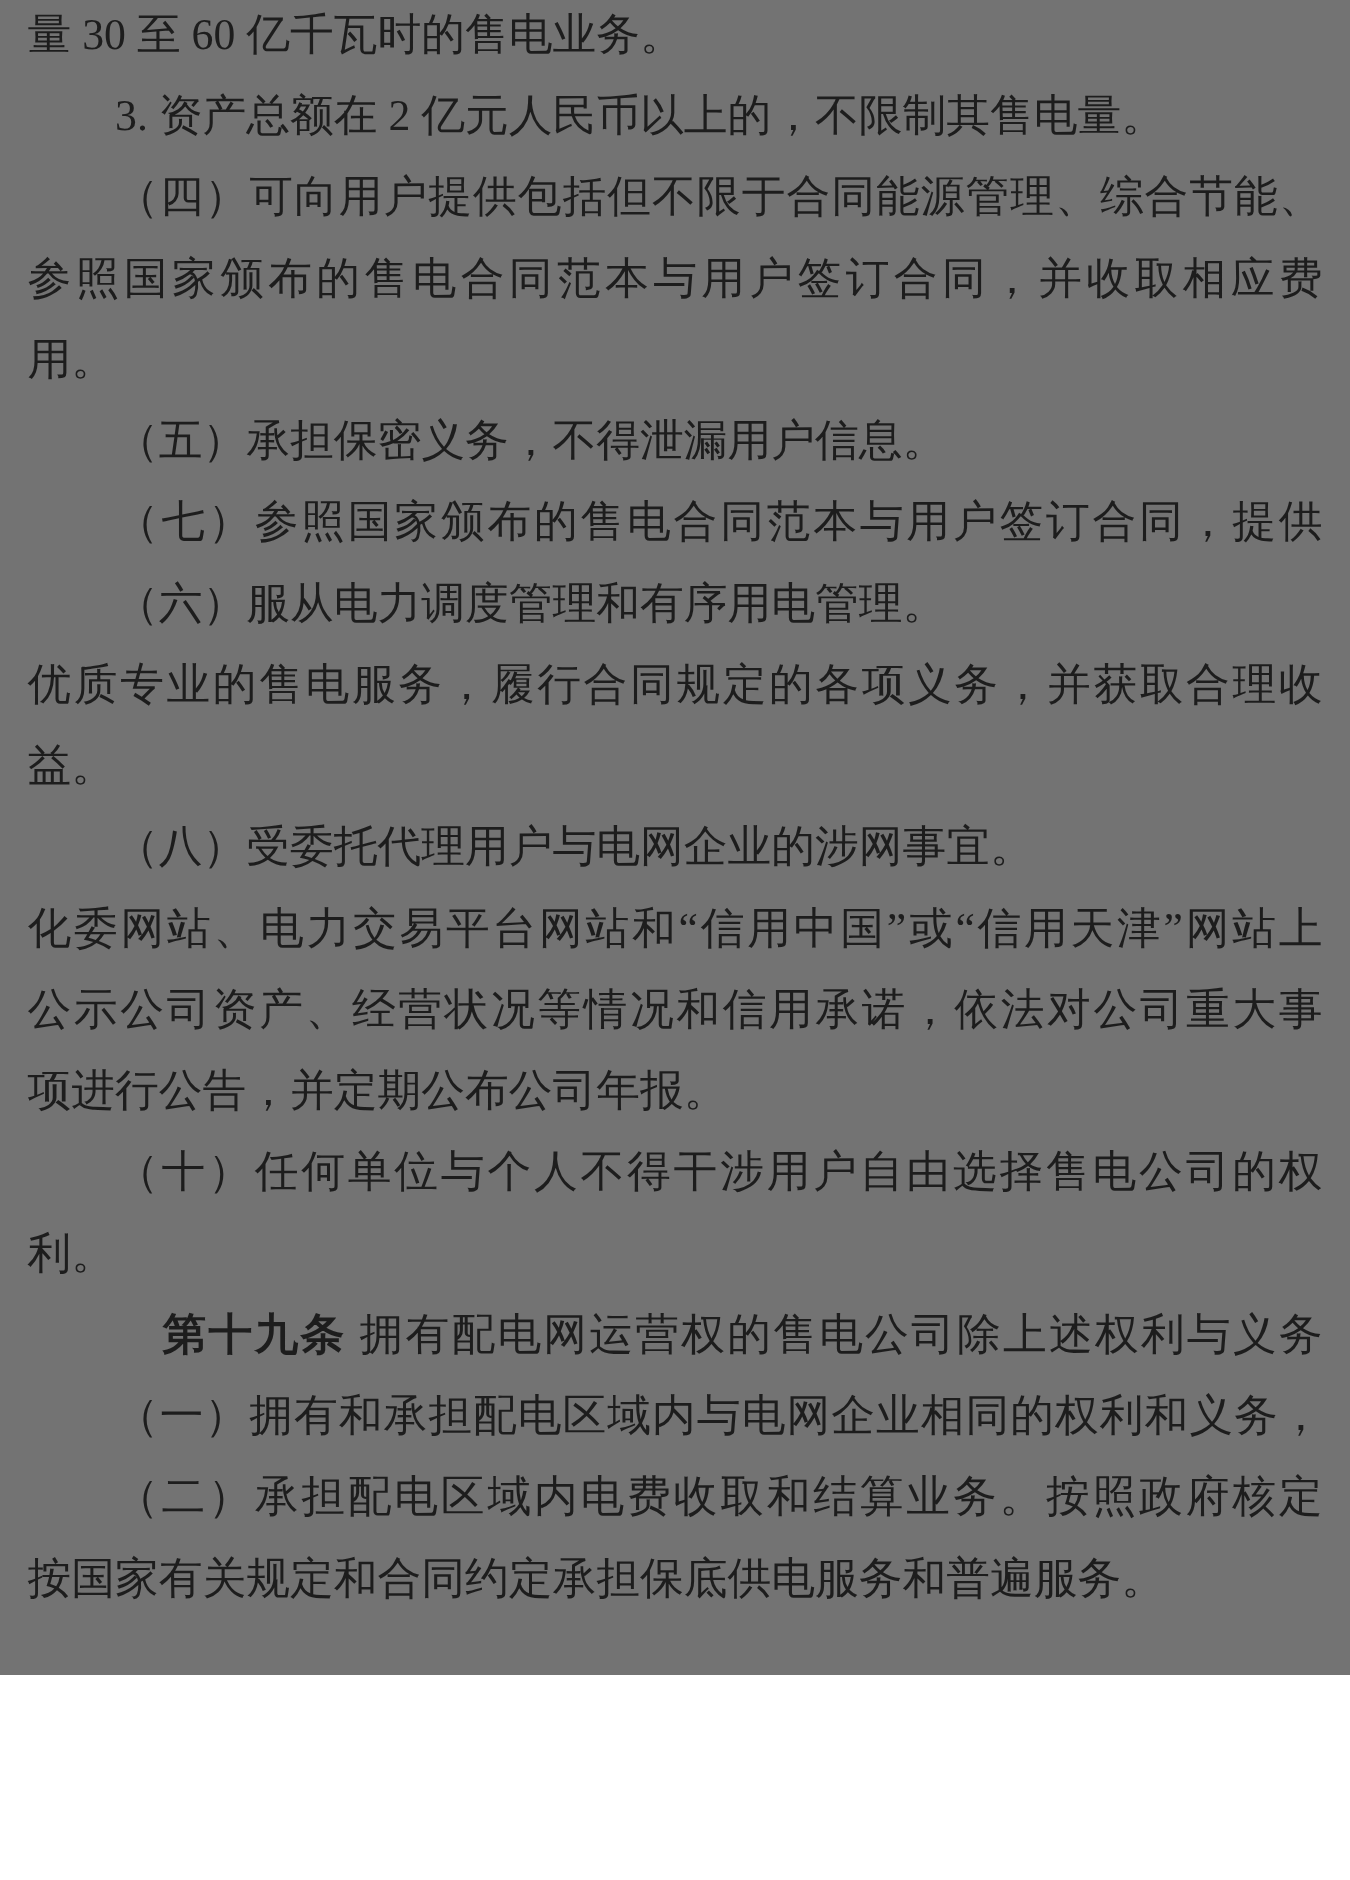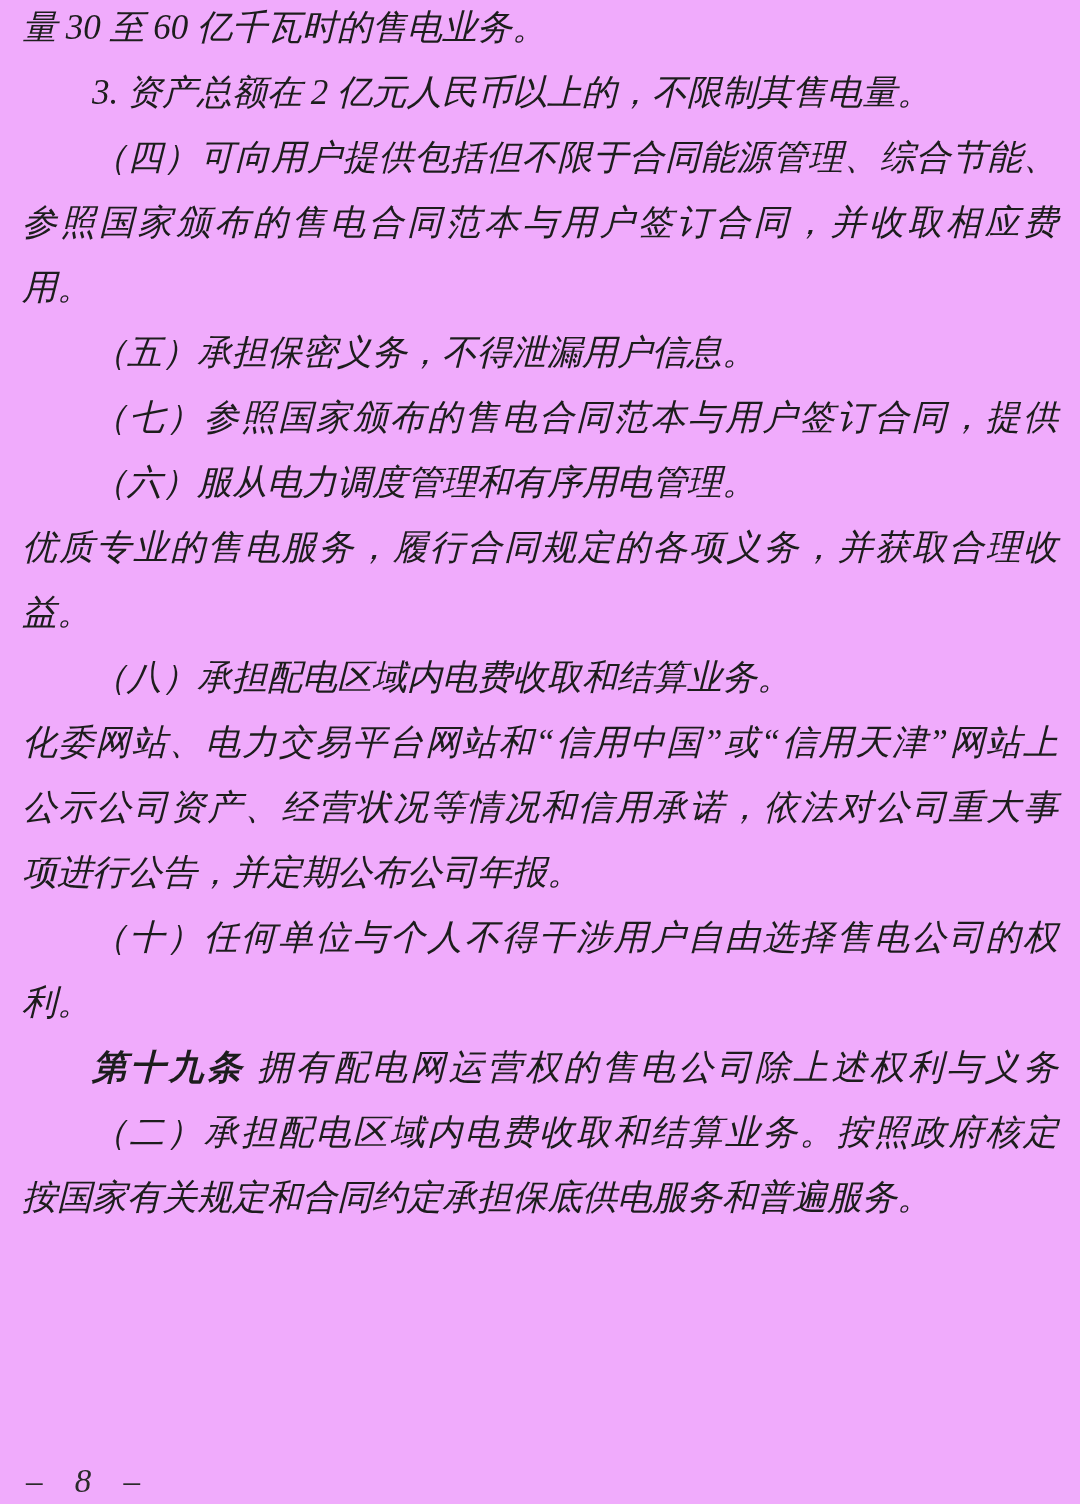--- a/index.html
+++ b/index.html
@@ -3,26 +3,25 @@
 <meta charset="utf-8">
 <style>
   html, body {
     margin: 0;
     padding: 0;
     background: #ffffff;
   }
   .page {
     position: relative;
     width: 1080px;
-    height: 1504px;
-    background: #f0abfc;
+    height: 1340px;
+    background: #737373;
     overflow: hidden;
     font-family: "Liberation Serif", "DejaVu Serif", serif;
     color: #1d1d1d;
-    font-style: italic;
   }
   .doc-body {
     position: absolute;
     top: -5px;
     left: 22px;
     width: 1036px;
   }
   .line {
     font-size: 35px;
     line-height: 65px;
@@ -33,20 +32,21 @@
   }
   .line.justify {
     text-align: justify;
     text-align-last: justify;
   }
   .line.indent {
     text-indent: 70px;
   }
   .bold-lead {
     font-weight: bold;
+    margin-left: 38px;
   }
   .page-number {
     position: absolute;
     left: 26px;
     top: 1462px;
     font-size: 33px;
     line-height: 38px;
     letter-spacing: 12px;
     color: #2a2a2a;
     font-family: "Liberation Serif", "DejaVu Serif", serif;
@@ -60,24 +60,25 @@
       <div class="line">量 30 至 60 亿千瓦时的售电业务。</div>
       <div class="line indent">3. 资产总额在 2 亿元人民币以上的，不限制其售电量。</div>
       <div class="line indent justify">（四）可向用户提供包括但不限于合同能源管理、综合节能、</div>
       <div class="line justify">参照国家颁布的售电合同范本与用户签订合同，并收取相应费</div>
       <div class="line">用。</div>
       <div class="line indent">（五）承担保密义务，不得泄漏用户信息。</div>
       <div class="line indent justify">（七）参照国家颁布的售电合同范本与用户签订合同，提供</div>
       <div class="line indent">（六）服从电力调度管理和有序用电管理。</div>
       <div class="line justify">优质专业的售电服务，履行合同规定的各项义务，并获取合理收</div>
       <div class="line">益。</div>
-      <div class="line indent">（八）承担配电区域内电费收取和结算业务。</div>
+      <div class="line indent">（八）受委托代理用户与电网企业的涉网事宜。</div>
       <div class="line justify">化委网站、电力交易平台网站和“信用中国”或“信用天津”网站上</div>
       <div class="line justify">公示公司资产、经营状况等情况和信用承诺，依法对公司重大事</div>
       <div class="line">项进行公告，并定期公布公司年报。</div>
       <div class="line indent justify">（十）任何单位与个人不得干涉用户自由选择售电公司的权</div>
       <div class="line">利。</div>
       <div class="line indent justify"><span class="bold-lead">第十九条</span> 拥有配电网运营权的售电公司除上述权利与义务</div>
+      <div class="line indent justify">（一）拥有和承担配电区域内与电网企业相同的权利和义务，</div>
       <div class="line indent justify">（二）承担配电区域内电费收取和结算业务。按照政府核定</div>
       <div class="line">按国家有关规定和合同约定承担保底供电服务和普遍服务。</div>
     </div>
   <div class="page-number">– 8 –</div>
 </div>
 
 </body></html>

